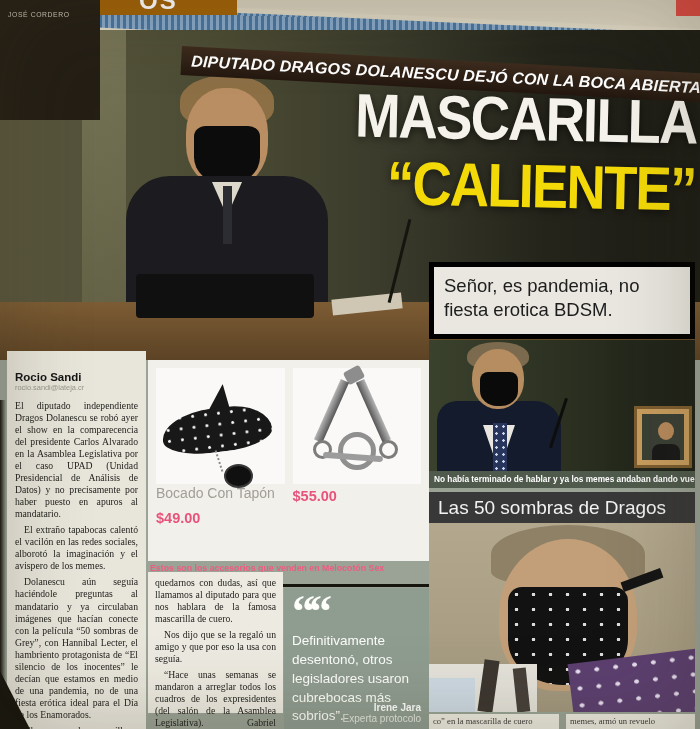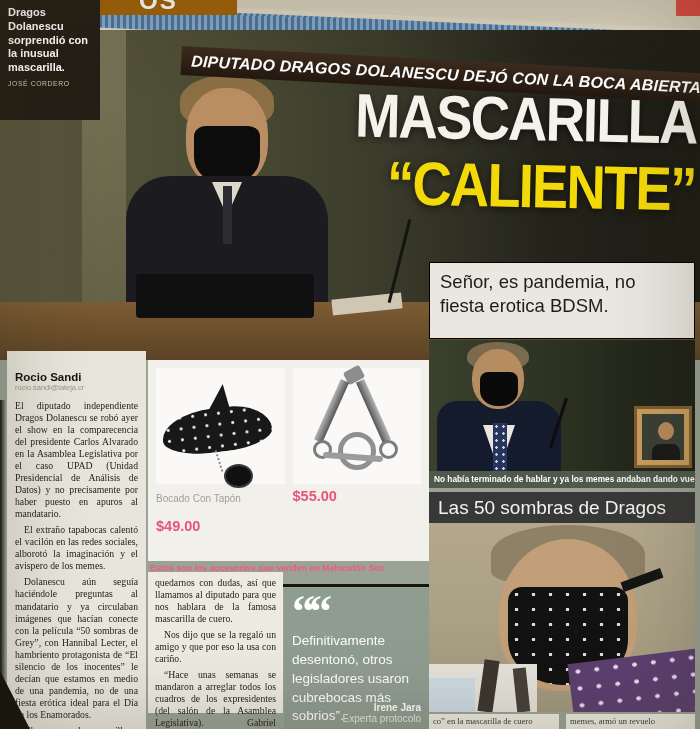--- a/index.html
+++ b/index.html
@@ -46,21 +46,21 @@
      background:linear-gradient(#3d2c1e,#241810);color:#fff;display:flex;align-items:center;
      font-size:16px;font-weight:bold;font-style:italic;letter-spacing:.2px;padding:0 10px;box-sizing:border-box;z-index:6;}
   .headline{top:84px;right:4px;width:420px;text-align:right;transform:rotate(1.2deg);z-index:6;}
   .headline .l1,.headline .l2{font-weight:bold;font-size:58px;line-height:67px;letter-spacing:-2px;
      transform:scale(.94,1.06);transform-origin:right center;
      text-shadow:0 2px 8px rgba(0,0,0,.55);}
   .headline .l1{color:#f4f2ea;}
   .headline .l2{color:#f3d908;}
 
   
-  .meme-box{top:262px;left:429px;width:266px;height:77px;background:#e9e7e0;border:1px solid #000000;
+  .meme-box{top:262px;left:429px;width:266px;height:77px;background:#e9e7e0;border:5px solid #000000;
      box-sizing:border-box;padding:7px 10px;font-size:18.5px;line-height:1.28;color:#1d1d1d;z-index:7;}
   .photo2{top:340px;left:429px;width:266px;height:131px;overflow:hidden;
      background:linear-gradient(90deg,#3a412c,#2a2f20 55%,#1d2017);z-index:7;}
   .p2-hair{position:absolute;left:38px;top:2px;width:62px;height:28px;background:#7c6a4f;border-radius:50% 50% 40% 40%;}
   .p2-head{position:absolute;left:43px;top:9px;width:52px;height:60px;background:#b68d60;border-radius:48%;}
   .p2-mask{position:absolute;left:51px;top:32px;width:38px;height:34px;background:#0a0a0a;border-radius:8px 8px 45% 45%;}
   .p2-suit{position:absolute;left:8px;bottom:0;width:124px;height:70px;background:#141b2c;border-radius:20px 26px 0 0;}
   .p2-shirt{position:absolute;left:54px;bottom:0;width:32px;height:46px;background:#e8e6df;clip-path:polygon(0 0,100% 0,50% 100%);}
   .p2-tie{position:absolute;left:64px;bottom:0;width:14px;height:48px;
      background-color:#27355c;background-image:radial-gradient(#cfd8ea 1px,transparent 1.5px);background-size:7px 7px;}
@@ -100,21 +100,21 @@
   .byline-email{font-size:7.4px;color:#98968c;margin-bottom:8px;}
   .body-copy p{margin:0 0 4px;font-family:"Liberation Serif",serif;font-size:9.7px;line-height:1.24;
      text-align:justify;color:#23231f;text-indent:9px;}
   .body-copy p:first-child{text-indent:0;}
 
   
   .products{top:360px;left:148px;width:281px;height:201px;background:#f2f0ea;
      display:flex;gap:8px;padding:8px 8px 0;box-sizing:border-box;z-index:7;}
   .card{flex:1;position:relative;}
   .imgbox{position:relative;height:116px;background:#faf9f7;}
-  .prod-name{margin-top:8px;font-size:10px;color:#a09e96;line-height:1.3;height:22px;}
+  .prod-name{margin-top:0;font-size:14px;color:#a09e96;line-height:1.3;height:22px;}
   .prod-price{font-size:14.5px;font-weight:bold;color:#e7537b;margin-top:4px;}
   
   .maskband{position:absolute;left:6px;top:40px;width:110px;height:44px;transform:rotate(-7deg);
      border-radius:55% 45% 50% 50%/70% 70% 45% 45%;
      background-color:#181818;background-image:radial-gradient(#f4f4f4 1.3px,transparent 1.8px);background-size:13px 11px;}
   .maskpeak{position:absolute;left:52px;top:16px;width:26px;height:32px;background:#181818;
      clip-path:polygon(50% 0,100% 100%,0 100%);transform:rotate(6deg);}
   .chain{position:absolute;left:62px;top:82px;height:22px;border-left:2px dotted #8a8a8a;transform:rotate(-18deg);}
   .gag{position:absolute;left:68px;top:96px;width:25px;height:20px;background:#101010;border:2px solid #383838;border-radius:50%;}
   
@@ -170,21 +170,20 @@
     <div class="mp-shirt"></div>
     <div class="mp-tie"></div>
     <div class="mp-desk"></div>
     <div class="mp-laptop-line"></div>
     <div class="mp-laptop"></div>
     <div class="mp-paper"></div>
     <div class="mp-mic"></div>
   </div>
 
   <div class="abs credit-box">
-    <div class="t">Dragos Dolanescu sorprendió con la inusual mascarilla.</div>
     <div class="c">JOSÉ CORDERO</div>
   </div>
 
   <div class="abs kicker">DIPUTADO DRAGOS DOLANESCU DEJÓ CON LA BOCA ABIERTA</div>
   <div class="abs headline">
     <div class="l1">MASCARILLA</div>
     <div class="l2">“CALIENTE”</div>
   </div>
 
   <div class="abs meme-box">Señor, es pandemia, no fiesta erotica BDSM.</div>
@@ -258,21 +257,21 @@
       <div class="prod-price">$55.00</div>
     </div>
   </div>
   <div class="abs products-caption">
     <span>Estos son los accesorios que venden en Melocotón Sex Shop.</span><span class="credit">CORTESIA</span>
   </div>
   <div class="abs rule"></div>
 
   <div class="abs col-mid body-copy">
     <p>quedarnos con dudas, así que llamamos al diputado para que nos hablara de la famosa mascarilla de cuero.</p>
-    <p>Nos dijo que se la regaló un amigo y que por eso la usa con cariño.</p>
+    <p>Nos dijo que se la regaló un amigo y que por eso la usa con seguía.</p>
     <p>“Hace unas semanas se mandaron a arreglar todos los cuadros de los expresidentes (del salón de la Asamblea Legislativa). Gabriel Chinchilla fue quien…</p>
   </div>
 
   <div class="abs quote">
     <span class="qmark">““</span>
     <span class="qtext">Definitivamente desentonó, otros legisladores usaron cubrebocas más sobrios”.</span>
     <div class="qattr">
       <div class="qname">Irene Jara</div>
       <div class="qrole">Experta protocolo</div>
     </div>

